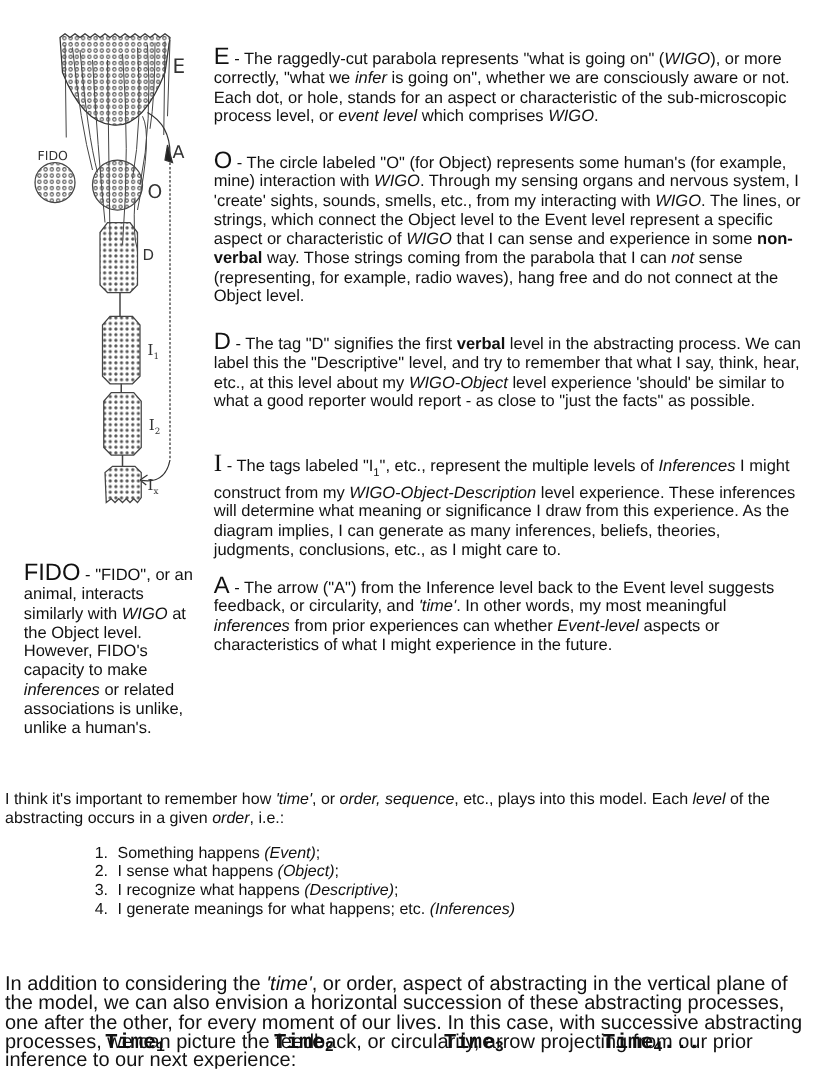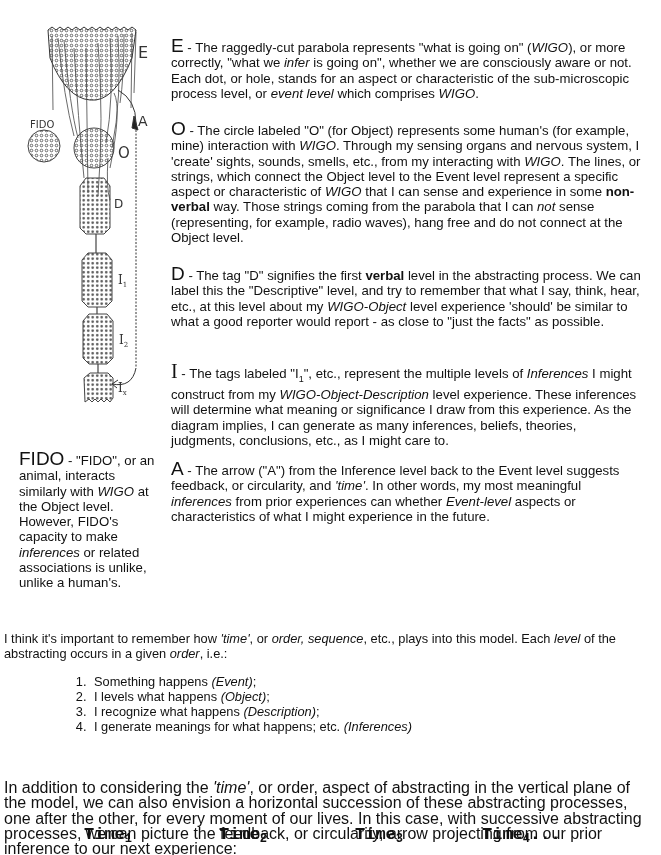--- a/index.html
+++ b/index.html
@@ -117,22 +117,22 @@
 <div class="para" id="p-fido">
   <span class="cap">FIDO</span><span> - "FIDO", or an animal, interacts similarly with </span><i>WIGO</i><span> at the Object level. However, FIDO's capacity to make </span><i>inferences</i><span> or related associations is unlike, unlike a human's.</span>
 </div>
 
 <div class="para" id="p-time">
   <span>I think it's important to remember how </span><i>'time'</i><span>, or </span><i>order, sequence</i><span>, etc., plays into this model. Each </span><i>level</i><span> of the abstracting occurs in a given </span><i>order</i><span>, i.e.:</span>
 </div>
 
 <ol class="steps">
   <li><span>Something happens </span><i>(Event)</i><span>;</span></li>
-  <li><span>I levels what happens </span><i>(Object)</i><span>;</span></li>
-  <li><span>I recognize what happens </span><i>(Description)</i><span>;</span></li>
+  <li><span>I sense what happens </span><i>(Object)</i><span>;</span></li>
+  <li><span>I recognize what happens </span><i>(Descriptive)</i><span>;</span></li>
   <li><span>I generate meanings for what happens; etc. </span><i>(Inferences)</i><span></span></li>
 </ol>
 
 <div class="para" id="p-add">
   <span>In addition to considering the </span><i>'time'</i><span>, or order, aspect of abstracting in the vertical plane of the model, we can also envision a horizontal succession of these abstracting processes, one after the other, for every moment of our lives. In this case, with successive abstracting processes, we can picture the feedback, or circularity, arrow projecting from our prior inference to our next experience:</span>
 </div>
 
 <div class="times">
   <span class="time" style="left:84px"><span>Time</span><sub>1</sub><span></span></span>
   <span class="time" style="left:219px"><span>Time</span><sub>2</sub><span></span></span>

